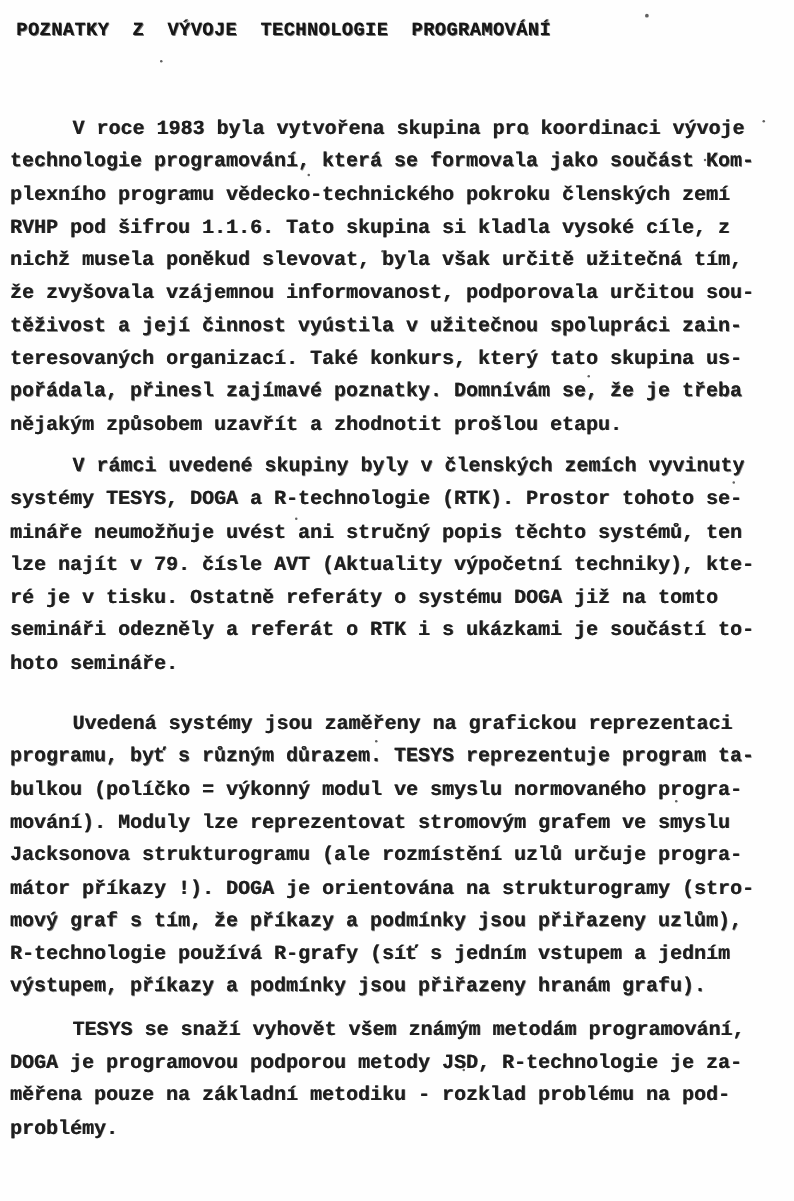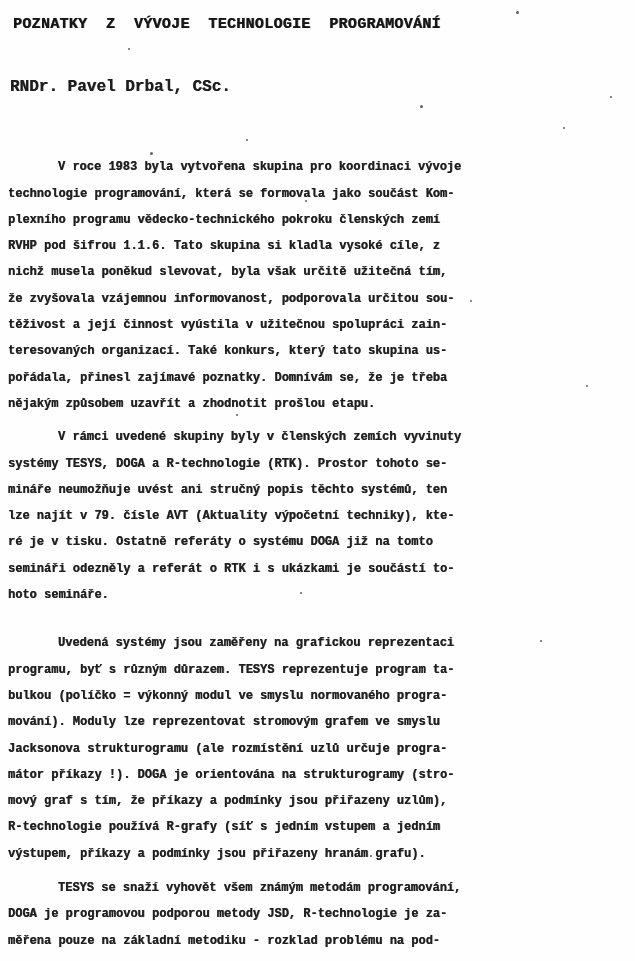--- a/index.html
+++ b/index.html
@@ -33,21 +33,21 @@
   .author {
     margin: 38px 0 0 2px;
     font-size: 16px;
     line-height: 26.3px;
     font-weight: 700;
     white-space: pre;
     text-shadow: 0.6px 0.3px 0 rgba(20,20,20,0.5), 0 0 0.5px rgba(0,0,0,0.45);
   }
   .para {
     margin: 7px 0 0 0;
-    font-size: 12px;
+    font-size: 16px;
     line-height: 26.3px;
     font-weight: 700;
     white-space: pre-wrap;
     text-indent: 50px;
     color: #1f1f1f;
     text-shadow: 0.55px 0.3px 0 rgba(25,25,25,0.5), 0 0 0.5px rgba(0,0,0,0.5);
   }
   .para.first { margin-top: 54px; }
   .para.p3 { margin-top: 22px; }
   .para.p4 { margin-top: 8px; }
@@ -61,21 +61,20 @@
   }
   .speckle.big { width: 3px; height: 3px; }
 </style>
 </head>
 <body>
 
 <div class="page">
 
   <h1 class="title">POZNATKY  Z  VÝVOJE  TECHNOLOGIE  PROGRAMOVÁNÍ</h1>
 
-  <div class="author">RNDr. Pavel Drbal, CSc.</div>
 
   <p class="para first p1">V roce 1983 byla vytvořena skupina pro koordinaci vývoje
 technologie programování, která se formovala jako součást Kom-
 plexního programu vědecko-technického pokroku členských zemí
 RVHP pod šifrou 1.1.6. Tato skupina si kladla vysoké cíle, z
 nichž musela poněkud slevovat, byla však určitě užitečná tím,
 že zvyšovala vzájemnou informovanost, podporovala určitou sou-
 těživost a její činnost vyústila v užitečnou spolupráci zain-
 teresovaných organizací. Také konkurs, který tato skupina us-
 pořádala, přinesl zajímavé poznatky. Domnívám se, že je třeba

